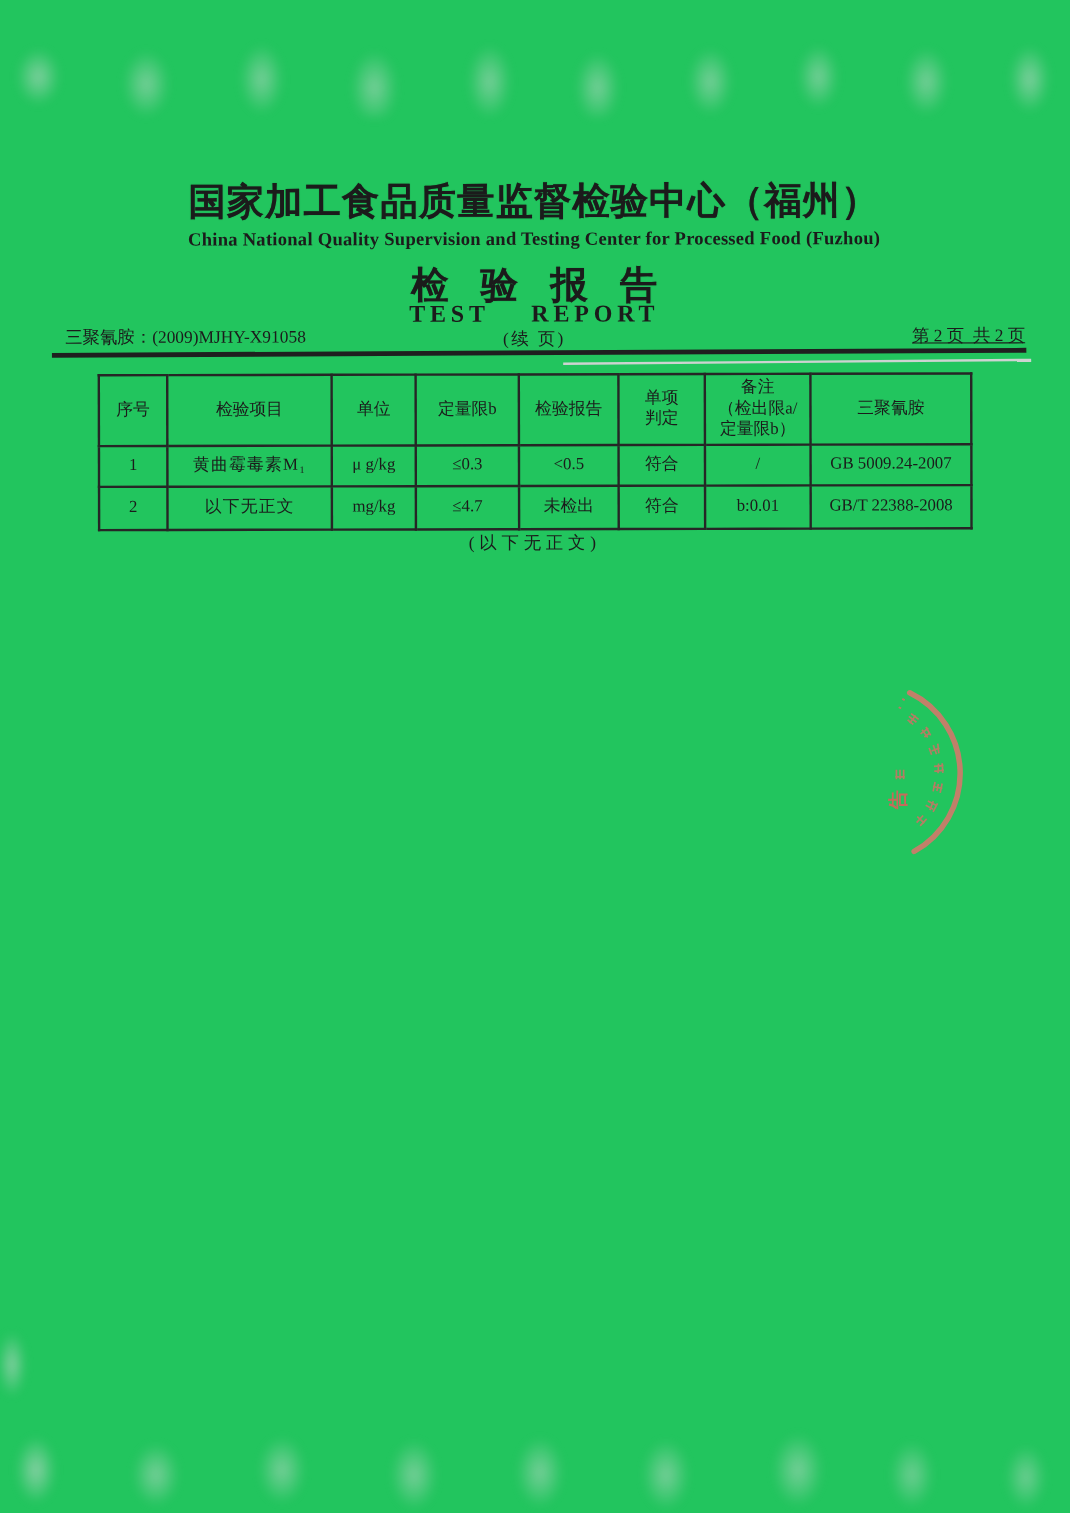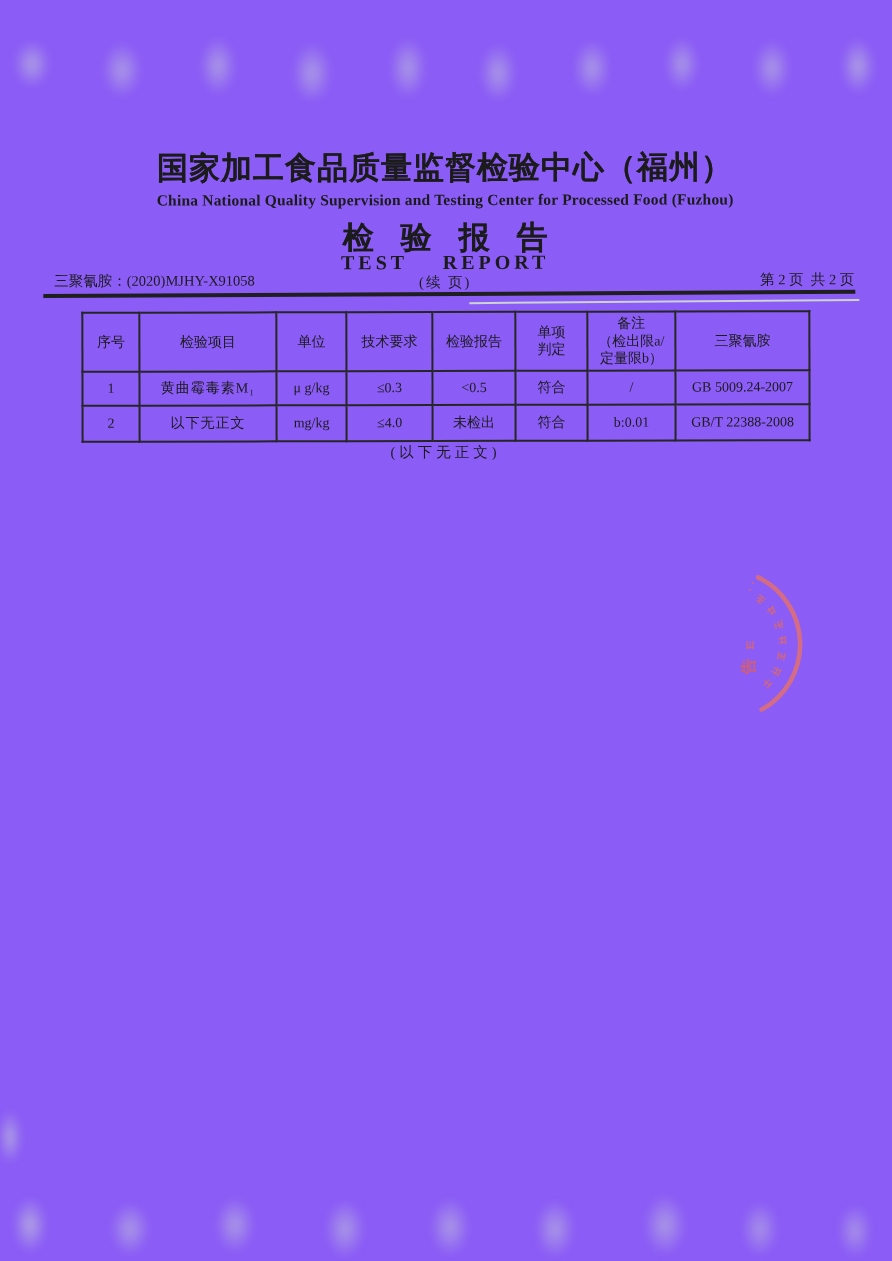--- a/index.html
+++ b/index.html
@@ -1,18 +1,18 @@
 <!DOCTYPE html>
 <html><head>
 <meta charset="utf-8">
 <style>
   html,body{margin:0;padding:0;background:#e8e8e8;}
   .page{
     position:relative;width:892px;height:1261px;margin:0 auto;
-    background:#8b5cf6;overflow:hidden;
+    background:#22c55e;overflow:hidden;
     font-family:"Liberation Serif","DejaVu Serif",serif;
     color:#1b1b1b;
   }
   .tilt{position:absolute;inset:0;transform:rotate(-0.12deg);}
   
   .smudge{position:absolute;filter:blur(4px);pointer-events:none;}
   .smudge-top{
     left:0;top:18px;width:892px;height:80px;
     background-image:
       radial-gradient(ellipse 26px 34px at 32px 46px, rgba(205,216,213,.55), transparent 70%),
@@ -57,21 +57,21 @@
     font-size:31px;font-weight:700;letter-spacing:27px;text-indent:27px;
     text-shadow:0 0 .6px rgba(25,25,25,.7);
   }
   .title-en{
     position:absolute;left:0;top:251px;width:100%;text-align:center;
     font-size:20px;font-weight:700;letter-spacing:4px;word-spacing:26px;
   }
   .meta-row{position:absolute;left:0;top:271px;width:100%;height:20px;font-size:14.5px;}
   .report-no{position:absolute;left:55px;top:0;white-space:pre;}
   .continued{position:absolute;left:0;top:2px;width:100%;text-align:center;letter-spacing:2px;}
-  .page-info{position:absolute;right:37px;top:0;white-space:pre;}
+  .page-info{position:absolute;right:37px;top:0;white-space:pre;text-decoration:underline;}
   .rule{
     position:absolute;left:44px;top:292px;width:812px;height:4px;
     background:#1f1f1f;transform:rotate(-0.18deg);
   }
   .rule-ghost{
     position:absolute;left:470px;top:301px;width:390px;height:2px;
     background:#cdd3d1;transform:rotate(-0.35deg);
   }
   table.report{
     position:absolute;left:82px;top:311px;
@@ -102,21 +102,21 @@
   <div class="smudge smudge-bottom"></div>
   <div class="smudge smudge-left"></div>
 
   <div class="tilt">
     <div class="org-cn">国家加工食品质量监督检验中心（福州）</div>
     <div class="org-en">China National Quality Supervision and Testing Center for Processed Food (Fuzhou)</div>
     <div class="title-cn">检验报告</div>
     <div class="title-en">TEST REPORT</div>
 
     <div class="meta-row">
-      <span class="report-no"><span>三聚氰胺：</span><span>(2020)MJHY-X91058</span></span>
+      <span class="report-no"><span>三聚氰胺：</span><span>(2009)MJHY-X91058</span></span>
       <span class="continued">(续 页)</span>
       <span class="page-info">第 2 页  共 2 页</span>
     </div>
 
     <div class="rule"></div>
     <div class="rule-ghost"></div>
 
     <table class="report">
       <colgroup>
         <col style="width:57px">
@@ -126,21 +126,21 @@
         <col style="width:83px">
           <col style="width:72px">
           <col style="width:88px">
           <col style="width:134px">
       </colgroup>
       <tbody>
         <tr class="hdr">
           <th>序号</th>
           <th>检验项目</th>
           <th>单位</th>
-          <th>技术要求</th>
+          <th>定量限b</th>
           <th>检验报告</th>
           <th class="wrap">单项
 判定</th>
           <th class="wrap">备注
 （检出限a/
 定量限b）</th>
           <th>三聚氰胺</th>
         </tr>
         <tr class="r1">
           <td>1</td>
@@ -149,21 +149,21 @@
           <td>≤0.3</td>
           <td>&lt;0.5</td>
           <td>符合</td>
           <td>/</td>
           <td>GB 5009.24-2007</td>
         </tr>
         <tr class="r2">
           <td>2</td>
           <td class="item">以下无正文</td>
           <td>mg/kg</td>
-          <td>≤4.0</td>
+          <td>≤4.7</td>
           <td>未检出</td>
           <td>符合</td>
           <td>b:0.01</td>
           <td>GB/T 22388-2008</td>
         </tr>
       </tbody>
     </table>
 
     <div class="note">(以下无正文)</div>
 

